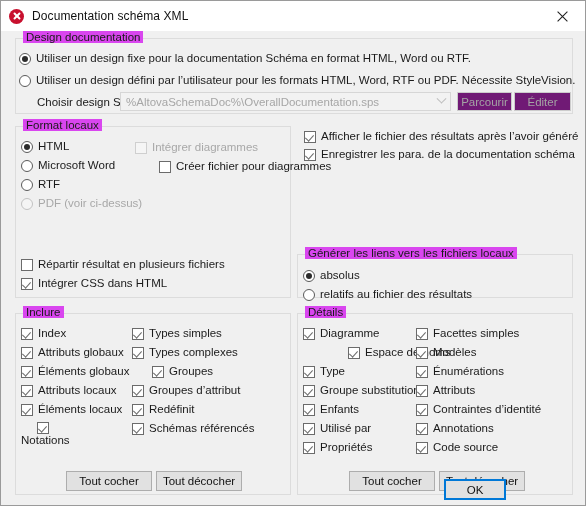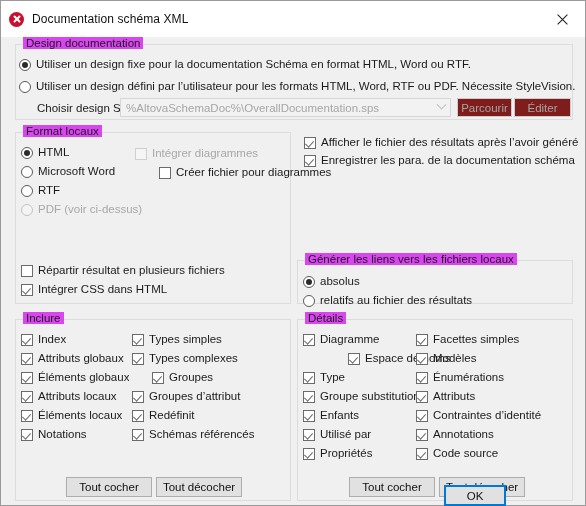--- a/index.html
+++ b/index.html
@@ -14,21 +14,21 @@
   }
   .dialog{
     position:absolute;inset:0;
     background:#f0f0f0;
     border:1px solid #9a9a9a;
     box-sizing:border-box;
     display:flex;flex-direction:column;
   }
   
   .titlebar{
-    height:36px;min-height:30px;
+    height:30px;min-height:30px;
     background:#ffffff;
     display:flex;align-items:center;
     padding:0 0 0 8px;
     box-sizing:border-box;
   }
   .app-icon{
     width:15px;height:15px;border-radius:50%;
     background:#c8102e;
     position:relative;flex:0 0 auto;margin-right:8px;
   }
@@ -85,21 +85,21 @@
   .cbx.dis{border-color:#cfcfcf;background:#f5f5f5;}
   .lbl{line-height:13px;}
   .lbl.dis{color:#a8a8a8;}
   
   .btn{
     background:#e1e1e1;border:1px solid #adadad;
     box-sizing:border-box;
     display:flex;align-items:center;justify-content:center;
     font-size:11.5px;color:#111;position:absolute;cursor:default;
   }
-  .btn.dis{color:#a4a4a4;background:#7f1d1d;border-color:#ccc;}
+  .btn.dis{color:#a4a4a4;background:#701a75;border-color:#ccc;}
   .btn.focus{
     border:1px solid #0078d7;
     box-shadow:0 0 0 1px #0078d7 inset;
     background:#e1e1e1;
   }
   
   .combo{
     position:absolute;background:#f2f2f2;border:1px solid #d6d6d6;
     box-sizing:border-box;display:flex;align-items:center;
     padding-left:5px;color:#a6a6a6;font-size:11.5px;
@@ -239,21 +239,21 @@
       <span class="lbl">Éléments globaux</span>
     </div>
     <div class="row" style="left:20px;top:353px;">
       <span class="cbx on"></span>
       <span class="lbl">Attributs locaux</span>
     </div>
     <div class="row" style="left:20px;top:372px;">
       <span class="cbx on"></span>
       <span class="lbl">Éléments locaux</span>
     </div>
-    <div class="row" style="left:20px;top:391px;">
+    <div class="row" style="left:20px;top:391px;flex-direction:column;">
       <span class="cbx on"></span>
       <span class="lbl">Notations</span>
     </div>
 
     <div class="row" style="left:131px;top:296px;">
       <span class="cbx on"></span>
       <span class="lbl">Types simples</span>
     </div>
     <div class="row" style="left:131px;top:315px;">
       <span class="cbx on"></span>

